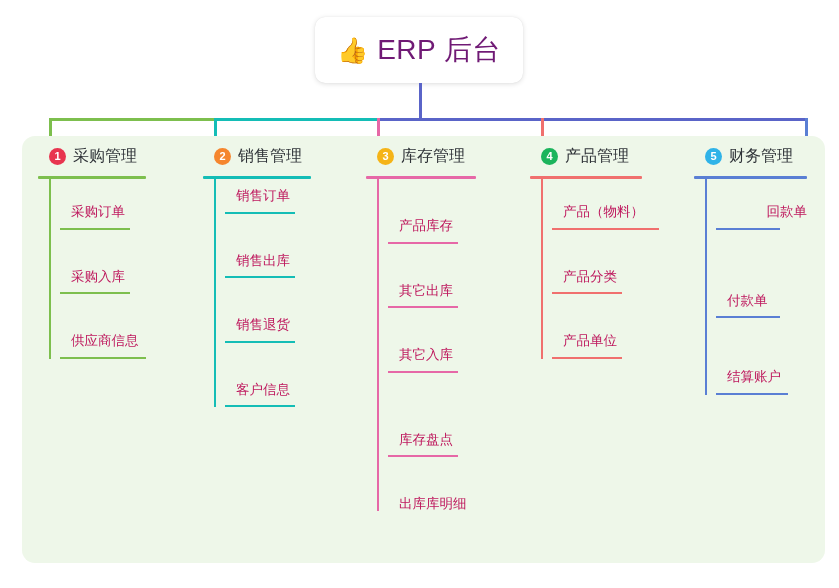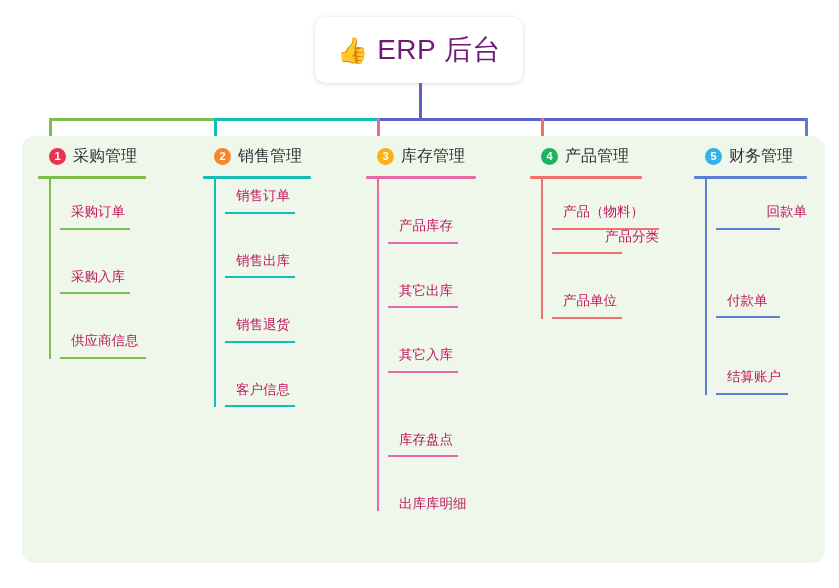--- a/index.html
+++ b/index.html
@@ -175,21 +175,21 @@
           <span class="col-title">产品管理</span>
         </div>
         <div class="head-rule" style="background: rgb(240, 112, 110); width: 112px;"></div>
         <div class="branch">
           <div class="spine" style="background: rgb(240, 112, 110);"></div>
           <div class="leaf">
             <div class="leaf-text" style="padding-top: 26px;">产品（物料）</div>
             <div class="leaf-rule" style="background: rgb(240, 112, 110); width: 107px; margin-top: 9px;"></div>
           </div>
           <div class="leaf">
-            <div class="leaf-text" style=" text-align: right;">产品分类</div>
+            <div class="leaf-text" style="padding-top: 40px;">产品分类</div>
             <div class="leaf-rule" style="background: rgb(240, 112, 110); width: 70px; margin-top: 9px;"></div>
           </div>
           <div class="leaf">
             <div class="leaf-text" style="padding-top: 40px;">产品单位</div>
             <div class="leaf-rule" style="background: rgb(240, 112, 110); width: 70px; margin-top: 9px;"></div>
           </div>
         </div>
       </div>
       <div class="column" style="left: 694px;">
         <div class="col-head">

